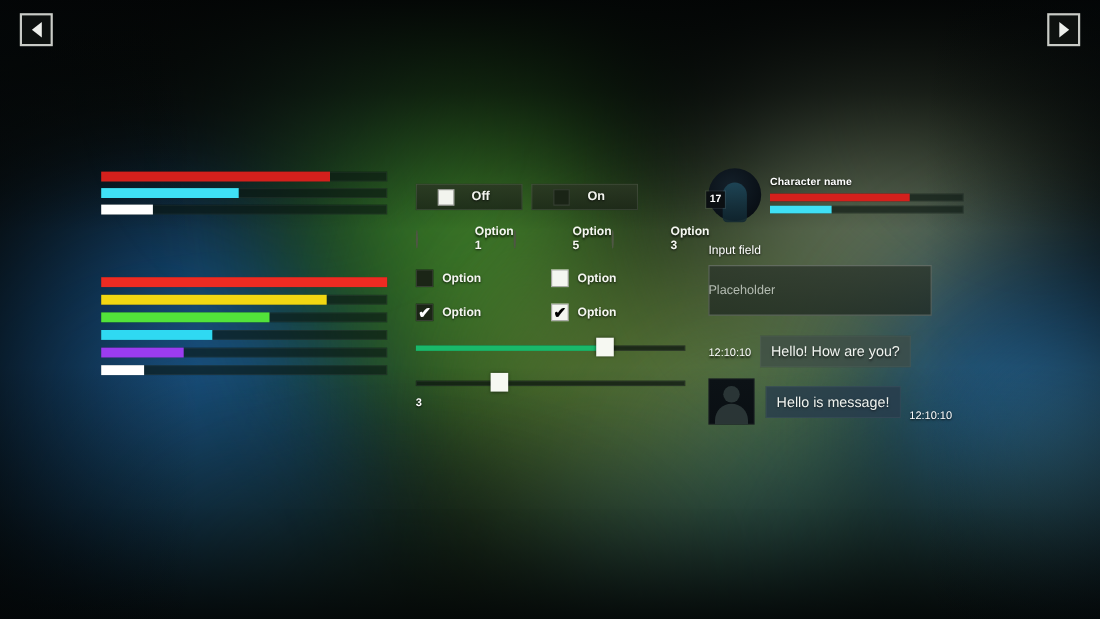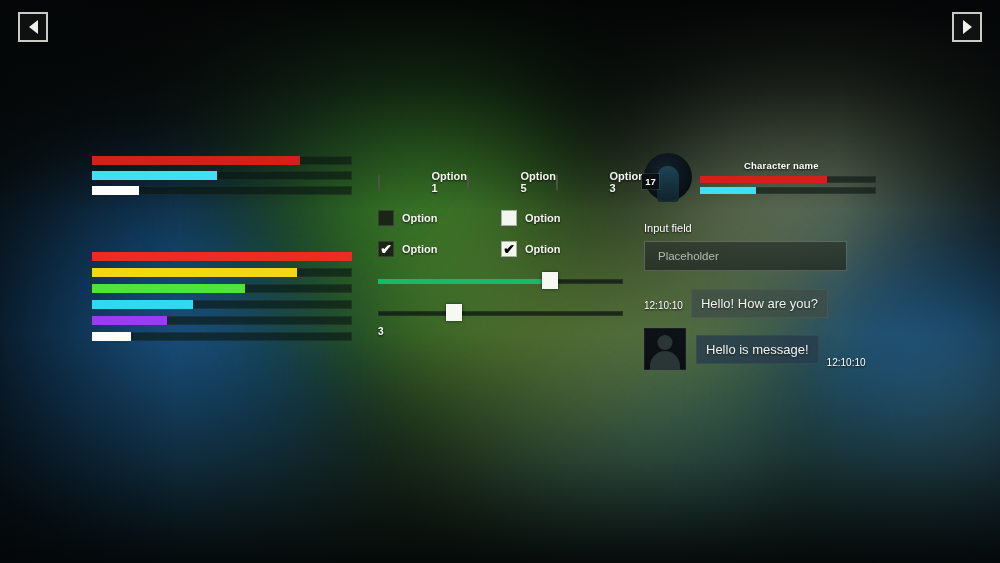--- a/index.html
+++ b/index.html
@@ -163,33 +163,33 @@
   }
   .avatar-circ .lvl {
     position: absolute; left: -2px; bottom: 12px;
     min-width: 17px; height: 15px; padding: 0 3px;
     background: #0b0f12; color: #ffffff;
     font-size: 9.5px; font-weight: bold; line-height: 15px; text-align: center;
     box-shadow: 0 0 0 1px rgba(255,255,255,.08);
   }
   .char-info { margin-left: 8px; padding-top: 7px; flex: 1; }
   .char-name { color: #ffffff; font-size: 9.5px; font-weight: bold; letter-spacing: .2px;
-               text-shadow: 0 1px 2px rgba(0,0,0,.85); margin-bottom: 5px; margin-left: 44px; }
+               text-shadow: 0 1px 2px rgba(0,0,0,.85); margin-bottom: 5px; }
   .char-bar { position: relative; width: 176px; height: 7px;
               background: rgba(12,24,18,.65); margin-bottom: 4px;
               box-shadow: inset 0 0 0 1px rgba(255,255,255,.05); }
   .char-bar .fill { position: absolute; left: 0; top: 0; bottom: 0; }
 
   .field-label { margin-top: 21px; color: #ffffff; font-size: 11px; font-weight: normal;
                  text-shadow: 0 1px 2px rgba(0,0,0,.85); }
   .text-input {
-    margin-top: 7px; width: 203px; height: 30px;
+    margin-top: 7px; width: 203px; height: 46px;
     background: linear-gradient(to bottom, rgba(44,54,44,.78), rgba(32,42,34,.78));
     box-shadow: inset 0 0 0 1px rgba(255,255,255,.22);
-    display: flex; align-items: center; padding: 0 14px;
+    display: flex; align-items: center; padding: 0 0;
     color: #b4bcb2; font-size: 11.5px; cursor: text;
   }
 
   .chat { margin-top: 18px; position: relative; }
   .chat-line-left  { display: flex; align-items: center; }
   .chat-time { color: #ffffff; font-size: 10px; text-shadow: 0 1px 2px rgba(0,0,0,.85); }
   .bubble {
     background: rgba(62,76,70,.72);
     box-shadow: inset 0 0 0 1px rgba(255,255,255,.05);
     color: #f0f3ef; font-size: 13px;
@@ -278,20 +278,30 @@
         <div class="fill" style="width: 29%; background: rgb(155, 60, 240);"></div>
       </div>
       <div class="bar">
         <div class="fill" style="width: 15%; background: rgb(255, 255, 255);"></div>
       </div>
     </div>
 
   <div id="center">
 
 
+    <div class="toggle-row">
+      <div class="toggle">
+        <span class="box on"></span>
+        <span class="lbl">Off</span>
+      </div>
+      <div class="toggle">
+        <span class="box off"></span>
+        <span class="lbl">On</span>
+      </div>
+    </div>
 
     <div class="radio-row">
       <div class="radio-item">
         <span class="dot"></span>
         <span class="lbl">Option 1</span>
       </div>
       <div class="radio-item">
         <span class="dot"></span>
         <span class="lbl">Option 5</span>
       </div>

